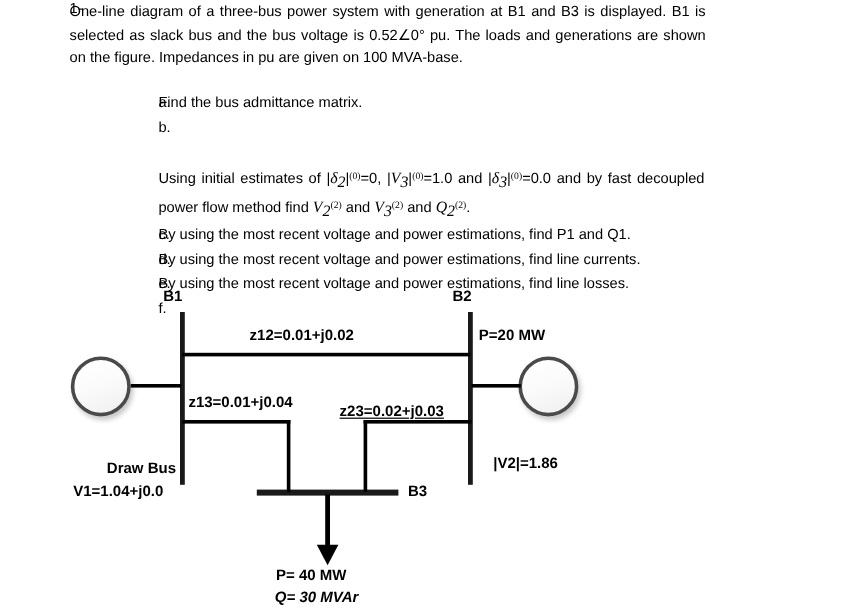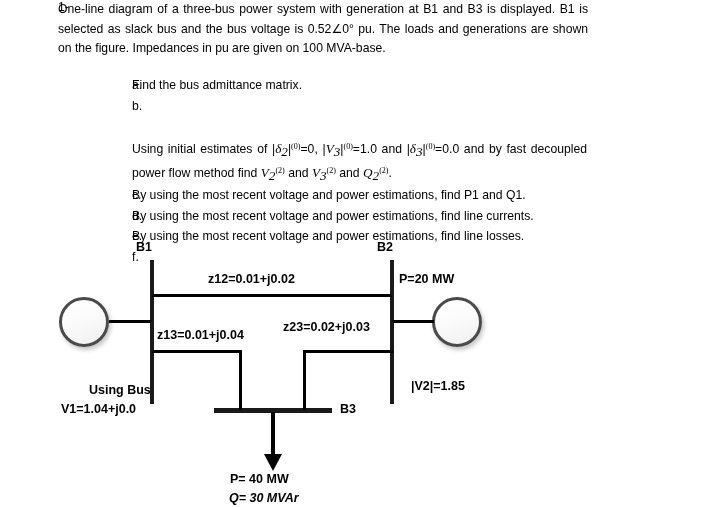--- a/index.html
+++ b/index.html
@@ -207,26 +207,26 @@
 
   <div class="wire" style="left:152px; top:62px; width:240px; height:3px;"></div>
   <div class="dlabel" style="left:208px; top:40px;text-align:right;">z12=0.01+j0.02</div>
 
   <div class="wire" style="left:152px; top:118px; width:90px; height:3px;"></div>
   <div class="wire" style="left:239px; top:118px; width:3px; height:60px;"></div>
   <div class="dlabel" style="left:157px; top:96px;">z13=0.01+j0.04</div>
 
   <div class="wire" style="left:303px; top:118px; width:90px; height:3px;"></div>
   <div class="wire" style="left:303px; top:118px; width:3px; height:60px;"></div>
-  <div class="dlabel" style="left:283px; top:88px;">z23=0.02+j0.03</div>
+  <div class="dlabel" style="left:283px; top:104px;text-decoration:underline;">z23=0.02+j0.03</div>
 
   <div class="dlabel" style="left:399px; top:40px;">P=20 MW</div>
-  <div class="dlabel" style="left:411px; top:147px;">|V2|=1.85</div>
-
-  <div class="dlabel" style="left:89px; top:151px;">Using Bus</div>
+  <div class="dlabel" style="left:411px; top:147px;">|V2|=1.86</div>
+
+  <div class="dlabel" style="left:89px; top:151px;">Draw Bus</div>
   <div class="dlabel" style="left:61px; top:170px;">V1=1.04+j0.0</div>
 
   <div class="wire" style="left:271px; top:180px; width:4px; height:45px;"></div>
   <div class="arrowhead" style="left:264px; top:222px;"></div>
 
   <div class="dlabel" style="left:230px; top:240px;">P= 40 MW</div>
   <div class="dlabel" style="left:229px; top:259px;font-style:italic;">Q= 30 MVAr</div>
 
 </div>
 

